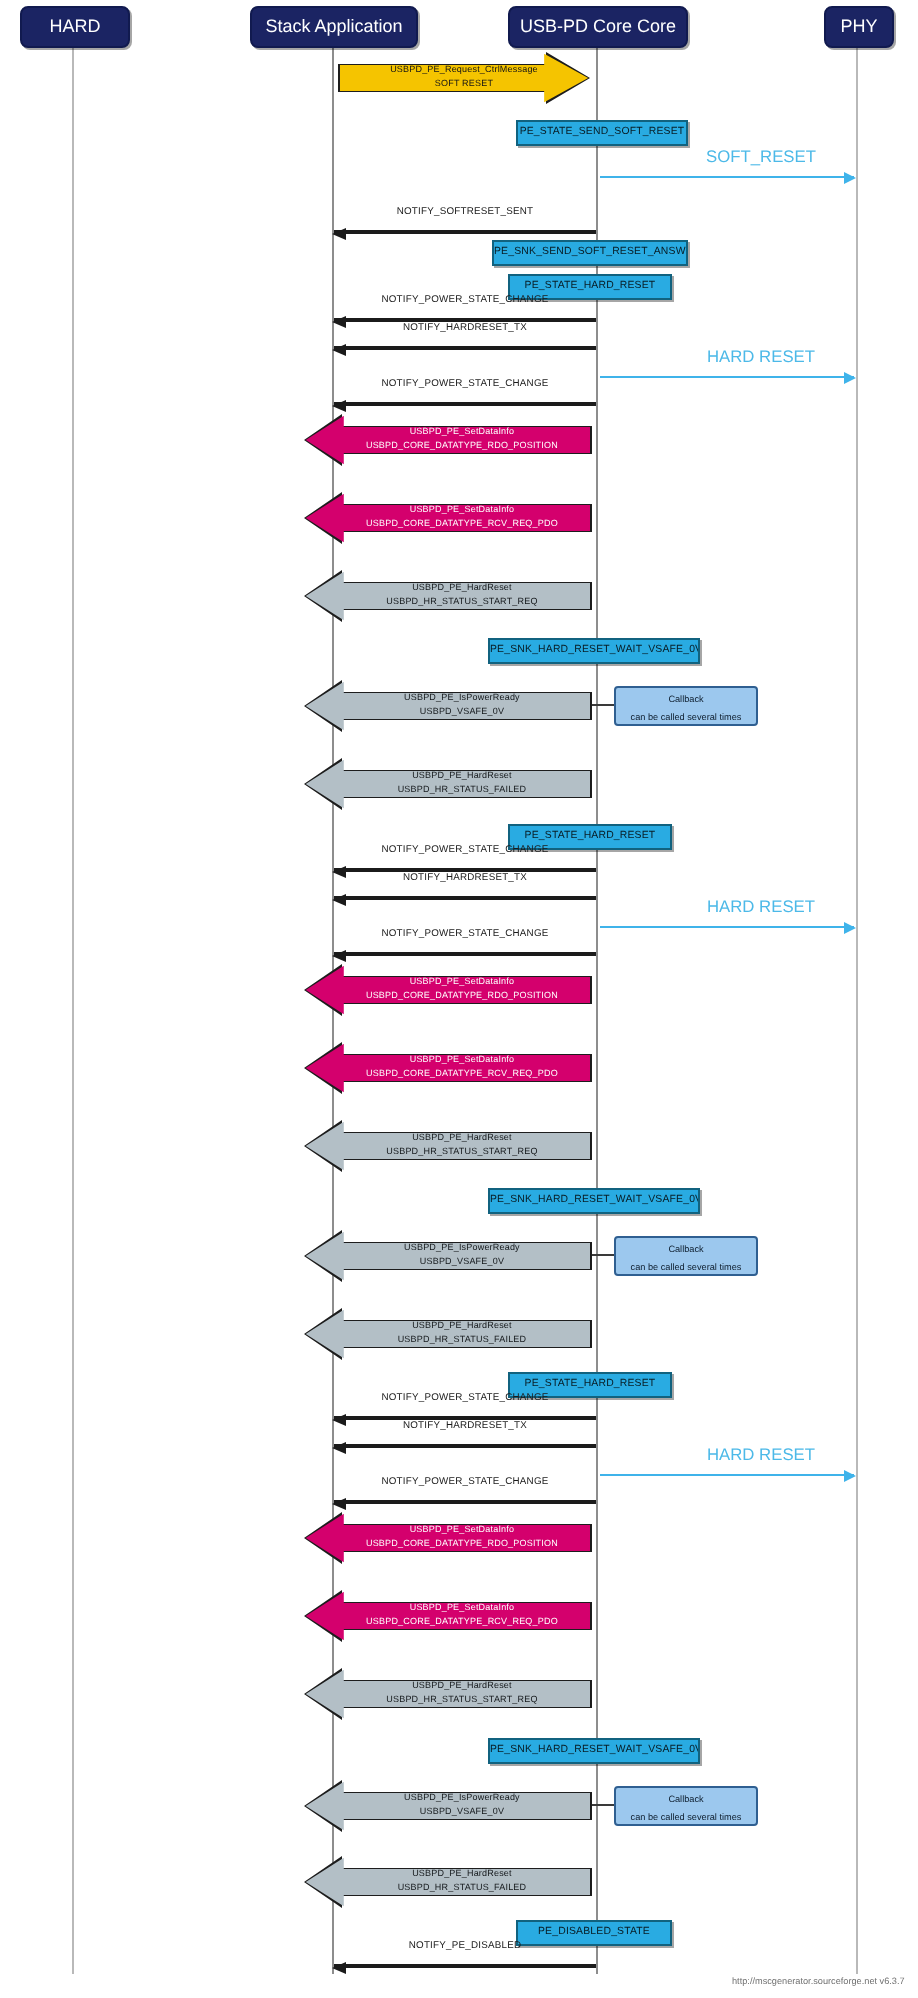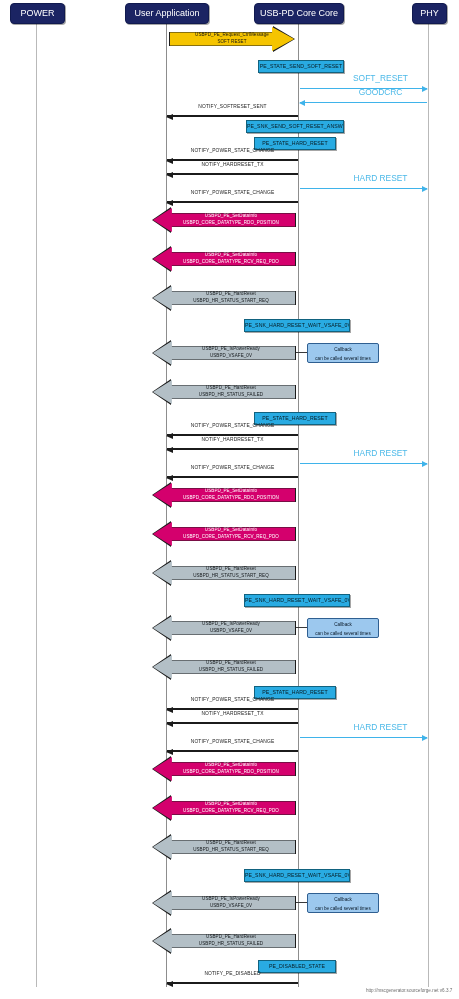--- a/index.html
+++ b/index.html
@@ -185,22 +185,22 @@
 </head>
 <body>
 
 <div id="canvas">
 
   <div class="lifeline" style="left:36px;"></div>
   <div class="lifeline dark" style="left:166px;"></div>
   <div class="lifeline dark" style="left:298px;"></div>
   <div class="lifeline" style="left:428px;"></div>
 
-  <div class="entity" style="left:10px; width:53px;">POWER</div>
-  <div class="entity" style="left:125px; width:82px;">User Application</div>
+  <div class="entity" style="left:10px; width:53px;">HARD</div>
+  <div class="entity" style="left:125px; width:82px;">Stack Application</div>
   <div class="entity" style="left:254px; width:88px;">USB-PD Core Core</div>
   <div class="entity" style="left:412px; width:33px;">PHY</div>
 
   <div class="bawrap" style="left:169px; top:26px;">
     <div class="blockarrow arrow-right ba-outline" style="left:0; top:0; width:126px; height:26px;"></div>
     <div class="blockarrow arrow-right ba-yellow" style="left:0.9px; top:0.9px; width:124.2px; height:24.2px; position:absolute;">
       <div class="txt">
         <b>USBPD_PE_Request_CtrlMessage</b>
         <b>SOFT RESET</b>
       </div>
@@ -208,25 +208,20 @@
   </div>
 
   <div class="state-box" style="left:258px; top:60px; width:84px;">PE_STATE_SEND_SOFT_RESET</div>
 
   <div class="phymsg" style="left:300px; top:74px; width:127px;">
     <div class="lbl">SOFT_RESET</div>
     <div class="line"></div>
     <div class="head-r"></div>
   </div>
 
-  <div class="phymsg" style="left:300px; top:88px; width:127px;">
-    <div class="lbl">GOODCRC</div>
-    <div class="line"></div>
-    <div class="head-l"></div>
-  </div>
 
   <div class="msg" style="left:167px; top:104px; width:131px;">
     <div class="lbl">NOTIFY_SOFTRESET_SENT</div>
     <div class="line"></div>
     <div class="head-l"></div>
   </div>
 
   <div class="state-box" style="left:246px; top:120px; width:96px;">PE_SNK_SEND_SOFT_RESET_ANSWER</div>
   <div class="state-box" style="left:254px; top:137px; width:80px;">PE_STATE_HARD_RESET</div>
 

